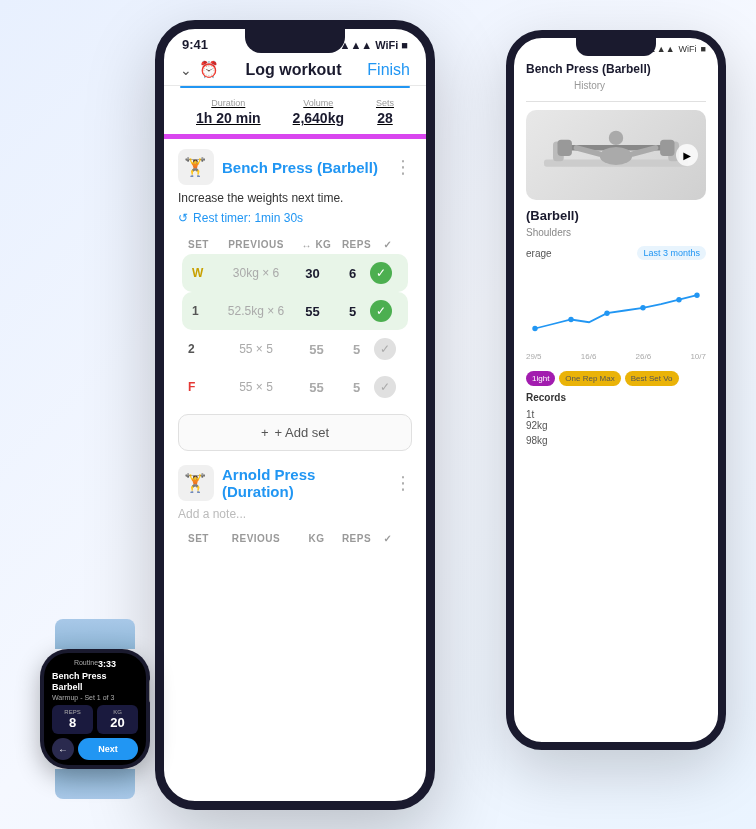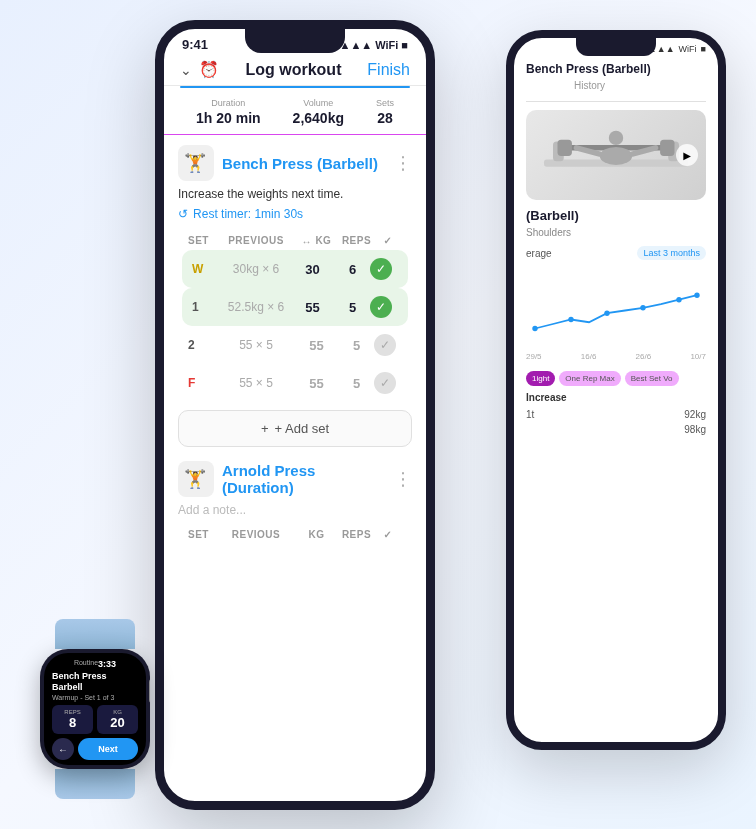--- a/index.html
+++ b/index.html
@@ -141,40 +141,41 @@
     }
     .back-tabs-row {
       display: flex;
       gap: 4px;
       margin: 10px 0 6px;
     }
     .back-stat-tab {
       font-size: 8px;
       padding: 3px 6px;
       border-radius: 12px;
-      background: #f0abfc;
+      background: #eab308;
       color: #555;
       white-space: nowrap;
     }
     .back-stat-tab.active {
       background: #a21caf;
       color: #fff;
     }
     .back-records-title {
       font-size: 10px;
       font-weight: 600;
       color: #333;
       margin: 6px 0 4px;
     }
     .back-record-row {
       display: flex;
       justify-content: space-between;
       font-size: 10px;
       color: #555;
       padding: 2px 0;
+      flex-direction: column;
     }
 
     
     .phone-main {
       position: absolute;
       top: 20px;
       left: 155px;
       width: 280px;
       height: 790px;
       background: #ffffff;
@@ -216,21 +217,22 @@
     .header-title { font-size: 16px; font-weight: 600; color: #1a1a2e; }
     .finish-btn { font-size: 16px; font-weight: 400; color: #2196f3; }
     .chevron-down { font-size: 14px; color: #555; }
     .timer-icon { font-size: 16px; color: #2196f3; }
 
     
     .stats-row {
       display: flex;
       justify-content: space-around;
       padding: 10px 16px 8px;
-      border-bottom: 1px solid #d946ef;
+      border-bottom: 5px solid #d946ef;
+      text-decoration: underline;
     }
     .stat-item { text-align: center; }
     .stat-label { font-size: 9px; color: #999; margin-bottom: 2px; }
     .stat-value { font-size: 14px; font-weight: 600; color: #1a1a2e; }
 
     
     .exercise-section { padding: 10px 14px 0; }
     .exercise-header {
       display: flex;
       align-items: center;
@@ -485,21 +487,21 @@
       <span>29/5</span>
       <span>16/6</span>
       <span>26/6</span>
       <span>10/7</span>
     </div>
     <div class="back-tabs-row">
       <div class="back-stat-tab active">1ight</div>
       <div class="back-stat-tab">One Rep Max</div>
       <div class="back-stat-tab">Best Set Vo</div>
     </div>
-    <div class="back-records-title">Increase</div>
+    <div class="back-records-title">Records</div>
     <div class="back-record-row">
       <span>1t</span>
       <span>92kg</span>
     </div>
     <div class="back-record-row">
       <span></span>
       <span>98kg</span>
     </div>
   </div>
 </div>

